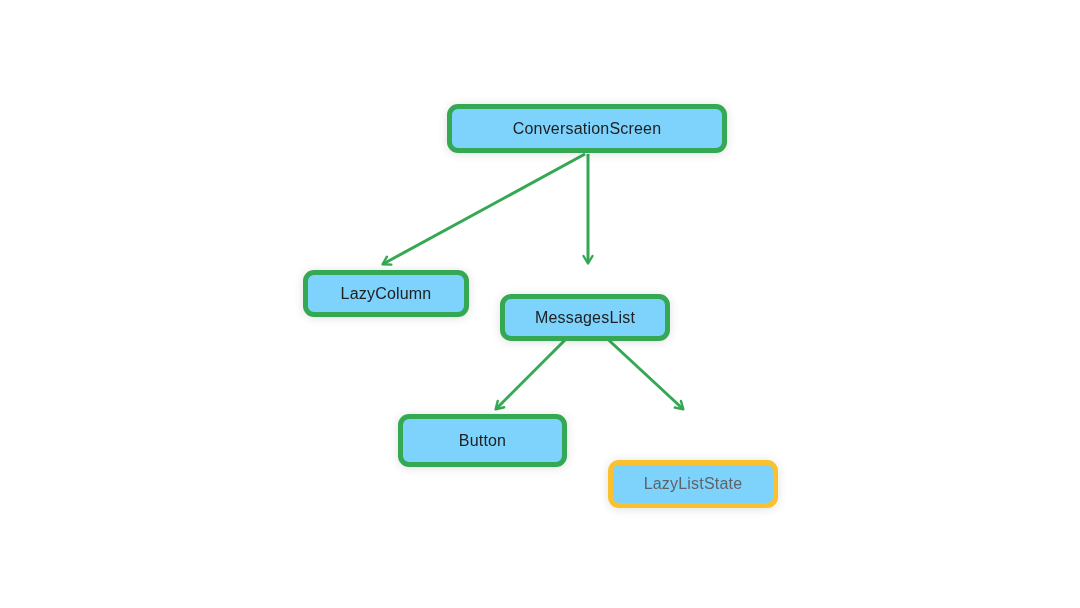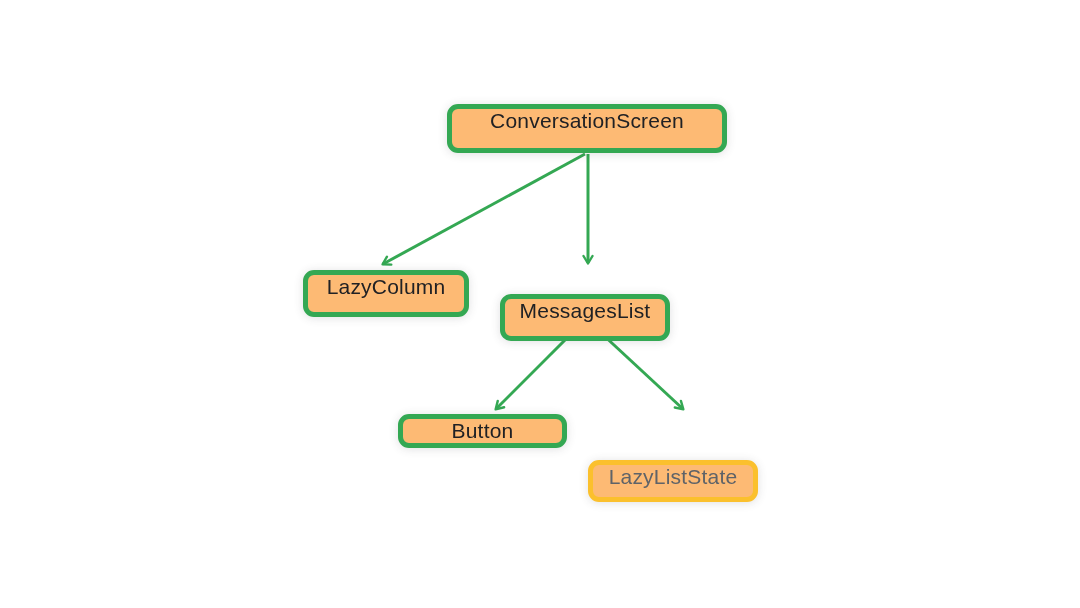--- a/index.html
+++ b/index.html
@@ -13,40 +13,40 @@
   }
   .edges {
     position: absolute;
     left: 0; top: 0;
     width: 1080px; height: 608px;
     pointer-events: none;
   }
   .node {
     position: absolute;
     box-sizing: border-box;
-    background: #fdba74;
+    background: #7dd3fc;
     border: 5px solid #34A853;
     border-radius: 11px;
     display: flex;
-    align-items: flex-start;
+    align-items: center;
     justify-content: center;
-    font-size: 21px;
+    font-size: 16px;
     letter-spacing: 0.2px;
     color: #202124;
     box-shadow: 0 1px 10px rgba(60,64,67,0.16);
   }
   .node.green  { border-color: #34A853; }
   .node.yellow { border-color: #FBC02D; color: #5F6368; }
 
   #node-conversation-screen { left: 447px; top: 104px; width: 280px; height: 49px; }
   #node-user-input          { left: 303px; top: 270px; width: 166px; height: 47px; }
   #node-messages-list       { left: 500px; top: 270px; width: 170px; height: 47px; margin-top: 24px; }
-  #node-button              { left: 398px; top: 414px; width: 169px; height: 34px; }
+  #node-button              { left: 398px; top: 414px; width: 169px; height: 53px; }
   #node-lazy-column         { left: 608px; top: 414px; width: 170px; height: 44px; }
-  #node-lazy-list-state     { left: 588px; top: 460px; width: 170px; height: 42px; }
+  #node-lazy-list-state     { left: 608px; top: 460px; width: 170px; height: 48px; }
 </style>
 </head>
 <body>
 
 <div class="canvas">
 
   <svg class="edges" viewBox="0 0 1080 608" xmlns="http://www.w3.org/2000/svg">
     <defs>
       <marker id="arrowhead" markerWidth="14" markerHeight="14" refX="9" refY="6" orient="auto" markerUnits="userSpaceOnUse">
         <path d="M2,1.5 L9.5,6 L2,10.5" fill="none" stroke="#34A853" stroke-width="2.4" stroke-linecap="round" stroke-linejoin="round"></path>

